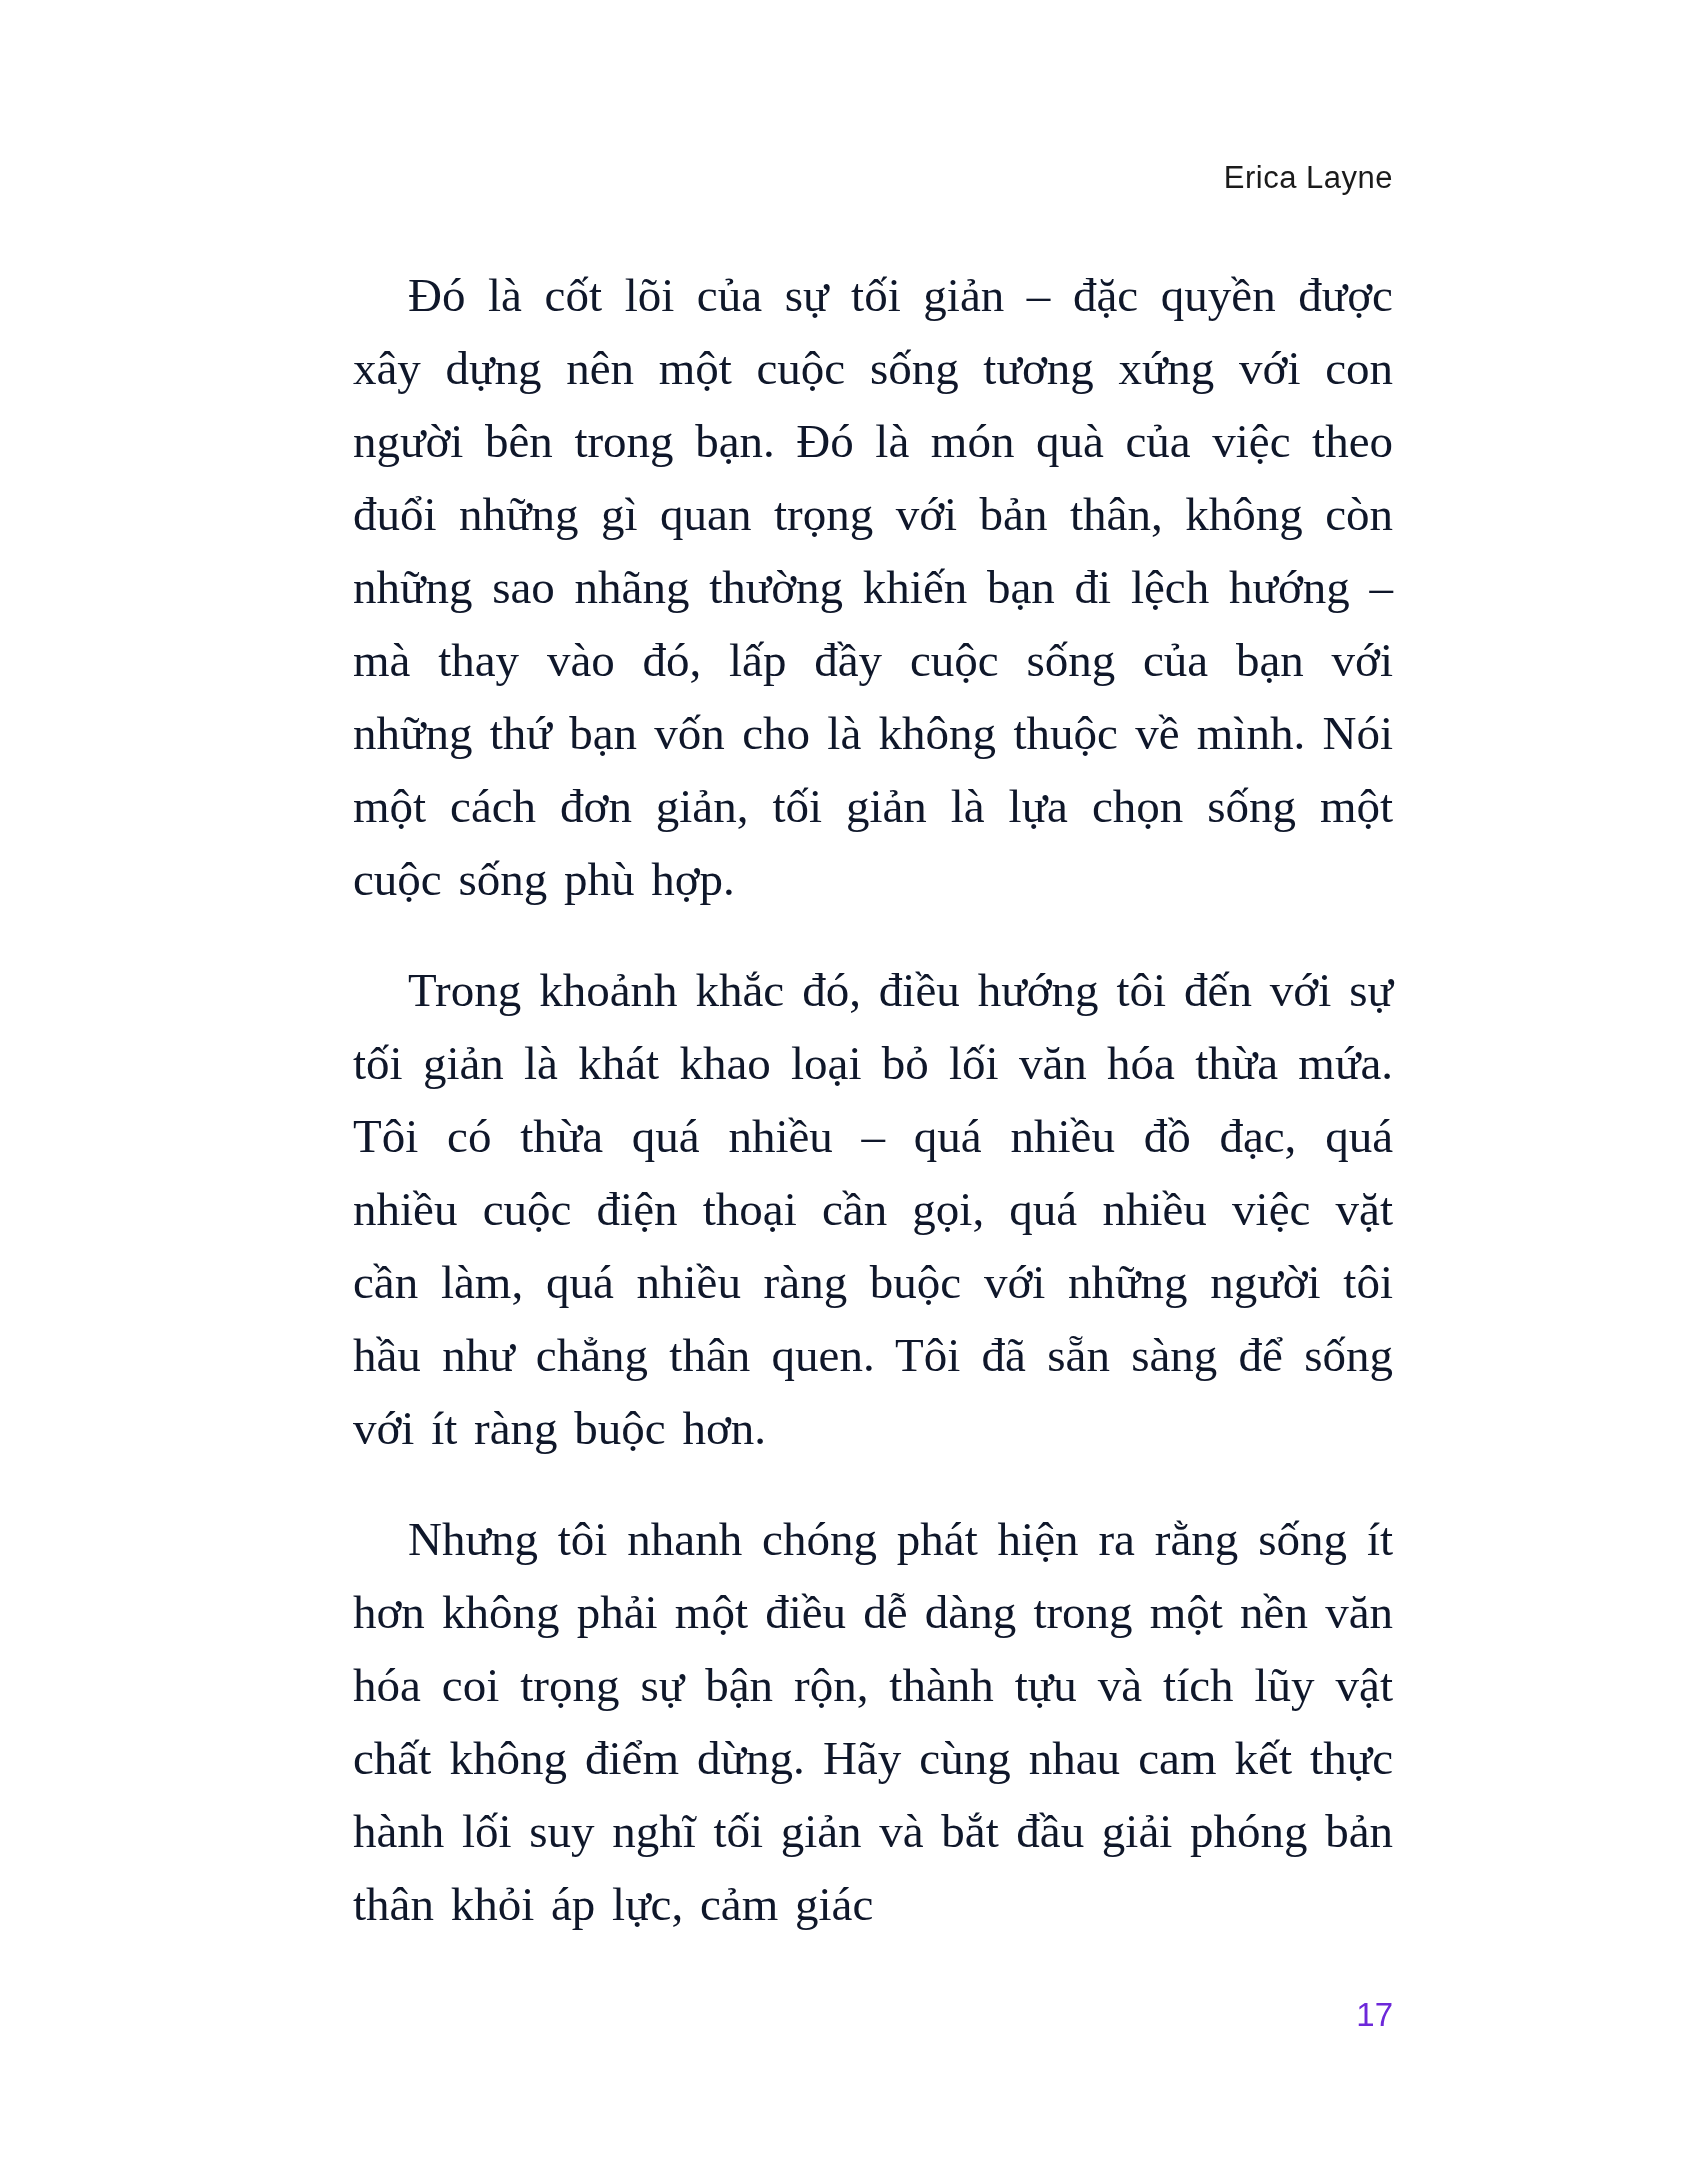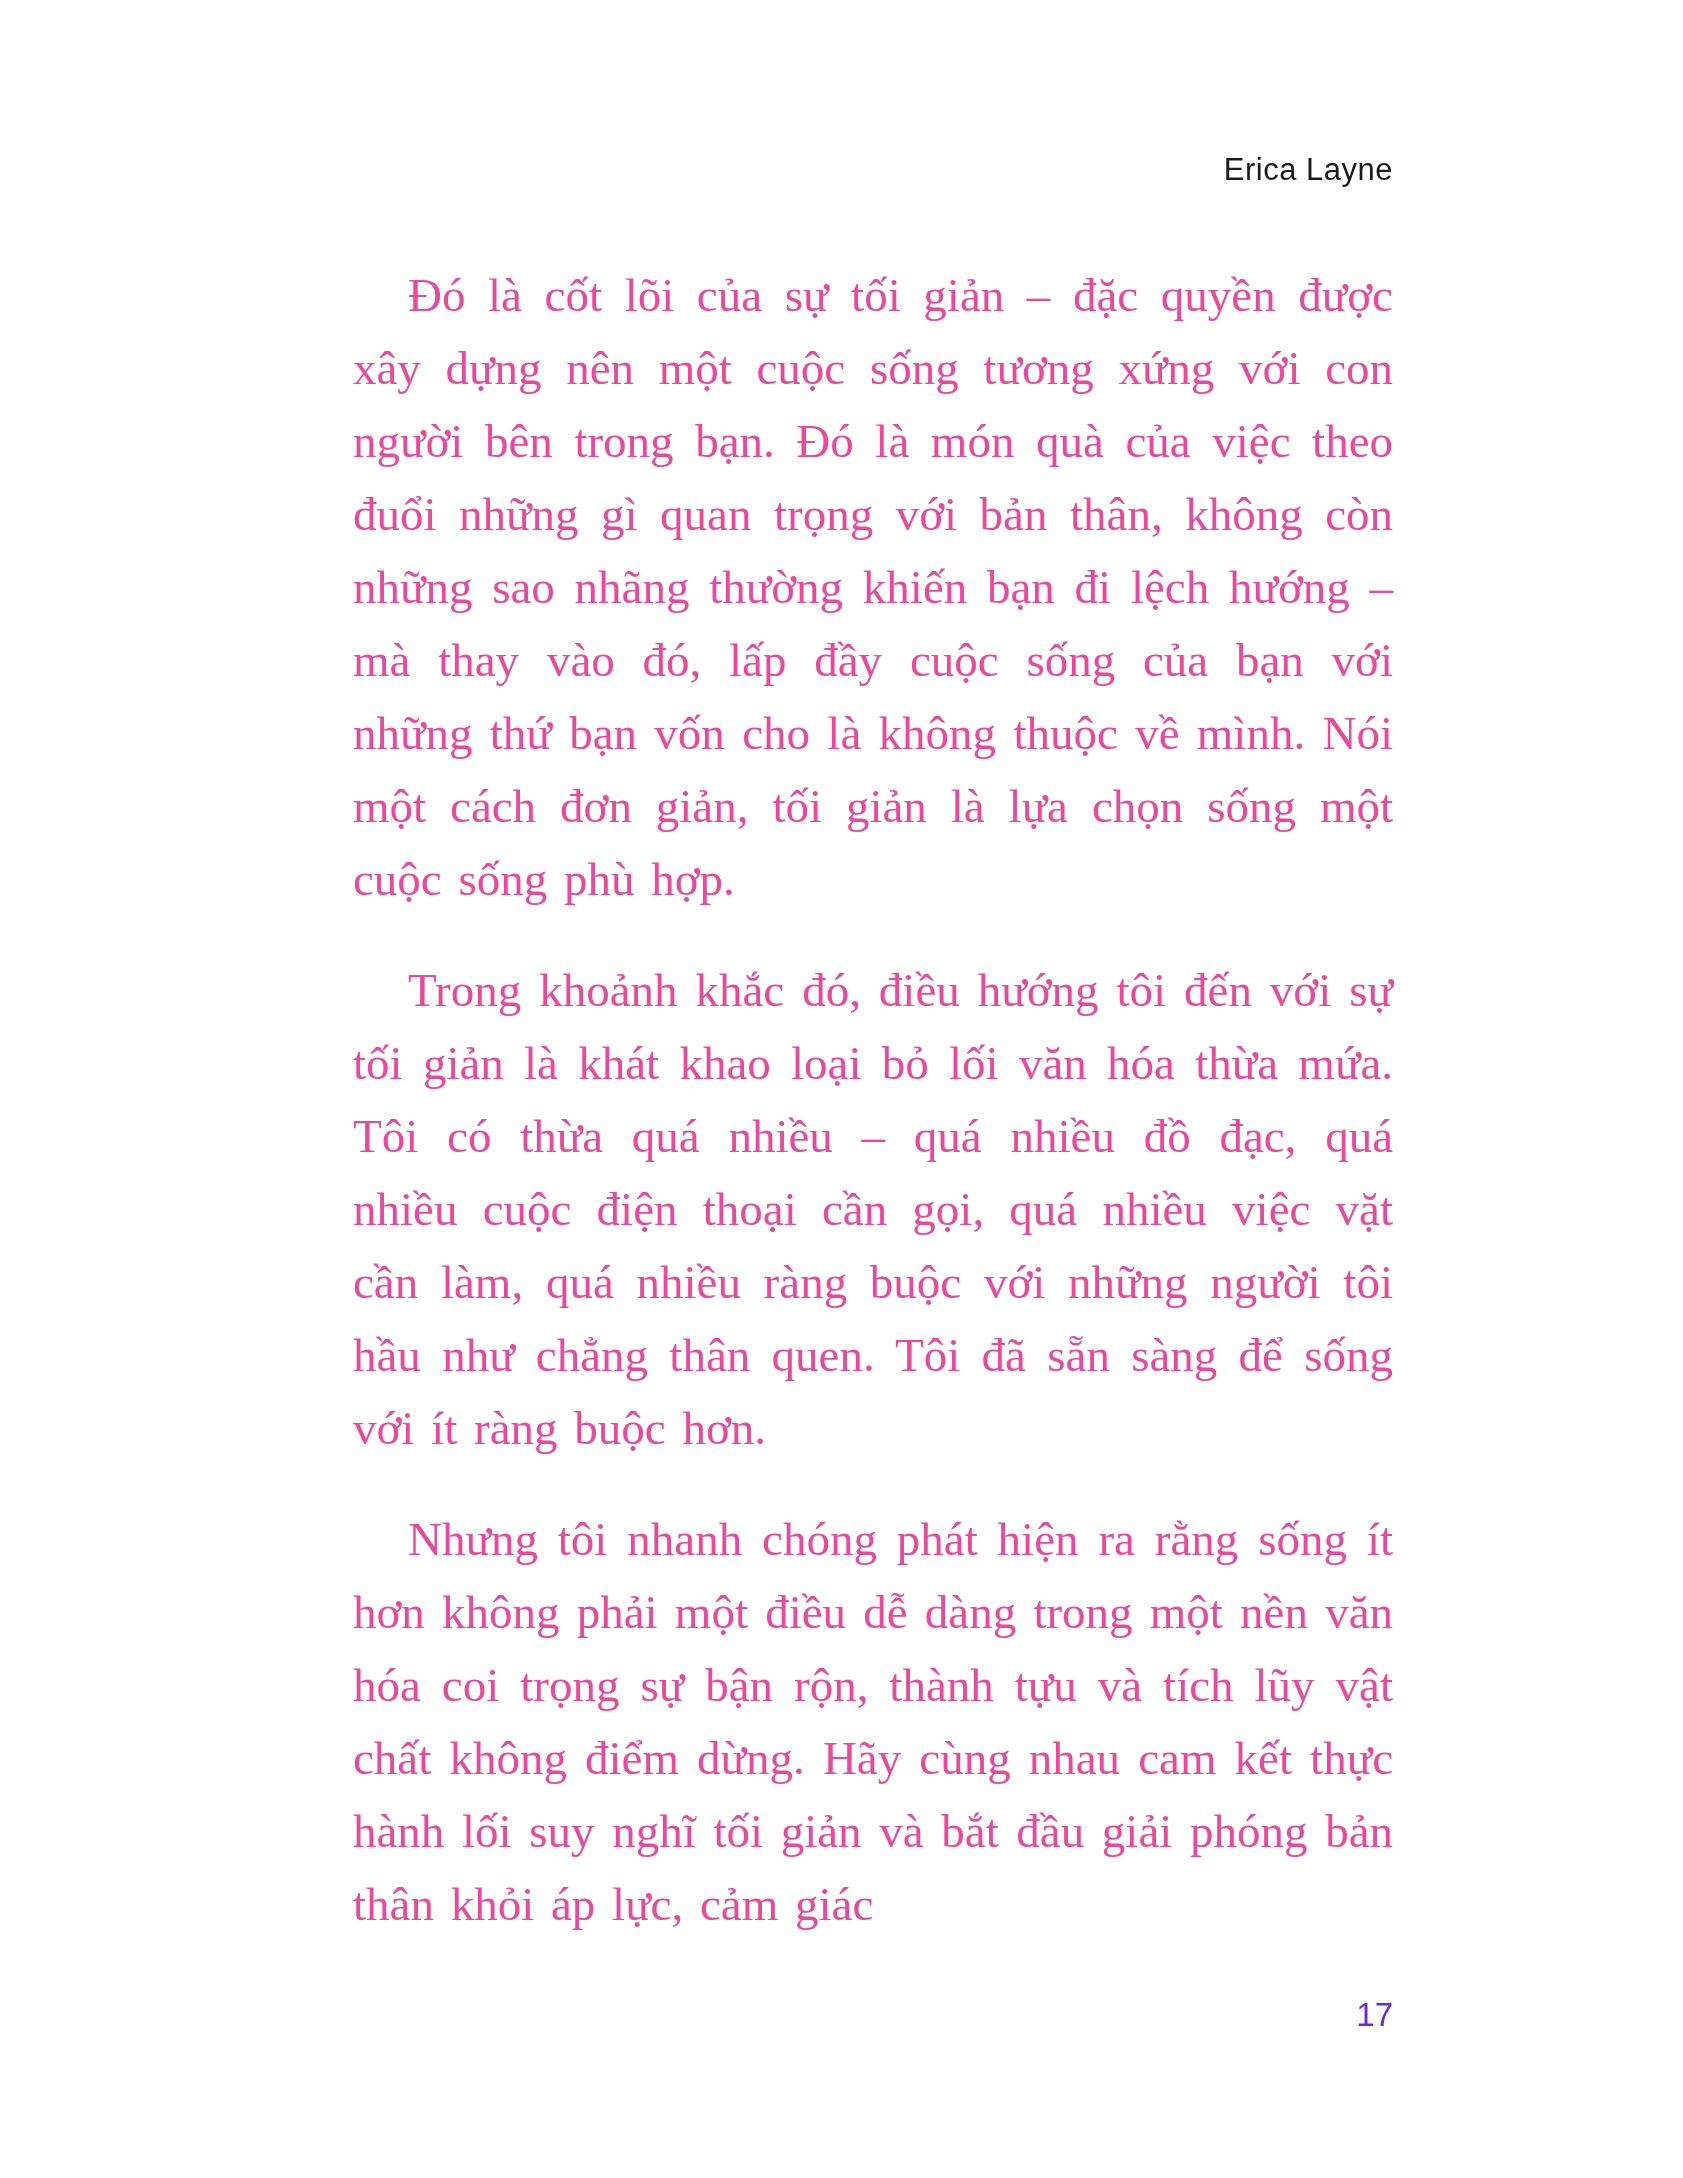--- a/index.html
+++ b/index.html
@@ -13,36 +13,36 @@
       position: relative;
       overflow: hidden;
     }
     .page {
       position: absolute;
       inset: 0;
       background: #ffffff;
     }
     .running-header {
       position: absolute;
-      top: 152px;
+      top: 160px;
       left: 353px;
       width: 1040px;
       text-align: right;
       font-family: "Liberation Sans", sans-serif;
       font-size: 31px;
       font-weight: 400;
       color: #1b1b1b;
       letter-spacing: 0.5px;
     }
     .text-block {
       position: absolute;
       top: 259px;
       left: 353px;
       width: 1040px;
-      color: #ec4899;
+      color: #0f172a;
     }
     .text-block p {
       margin: 0 0 38px 0;
       font-family: "Liberation Serif", serif;
       font-size: 47px;
       line-height: 73px;
       text-align: justify;
       text-indent: 55px;
       word-spacing: 5px;
       font-weight: 400;

